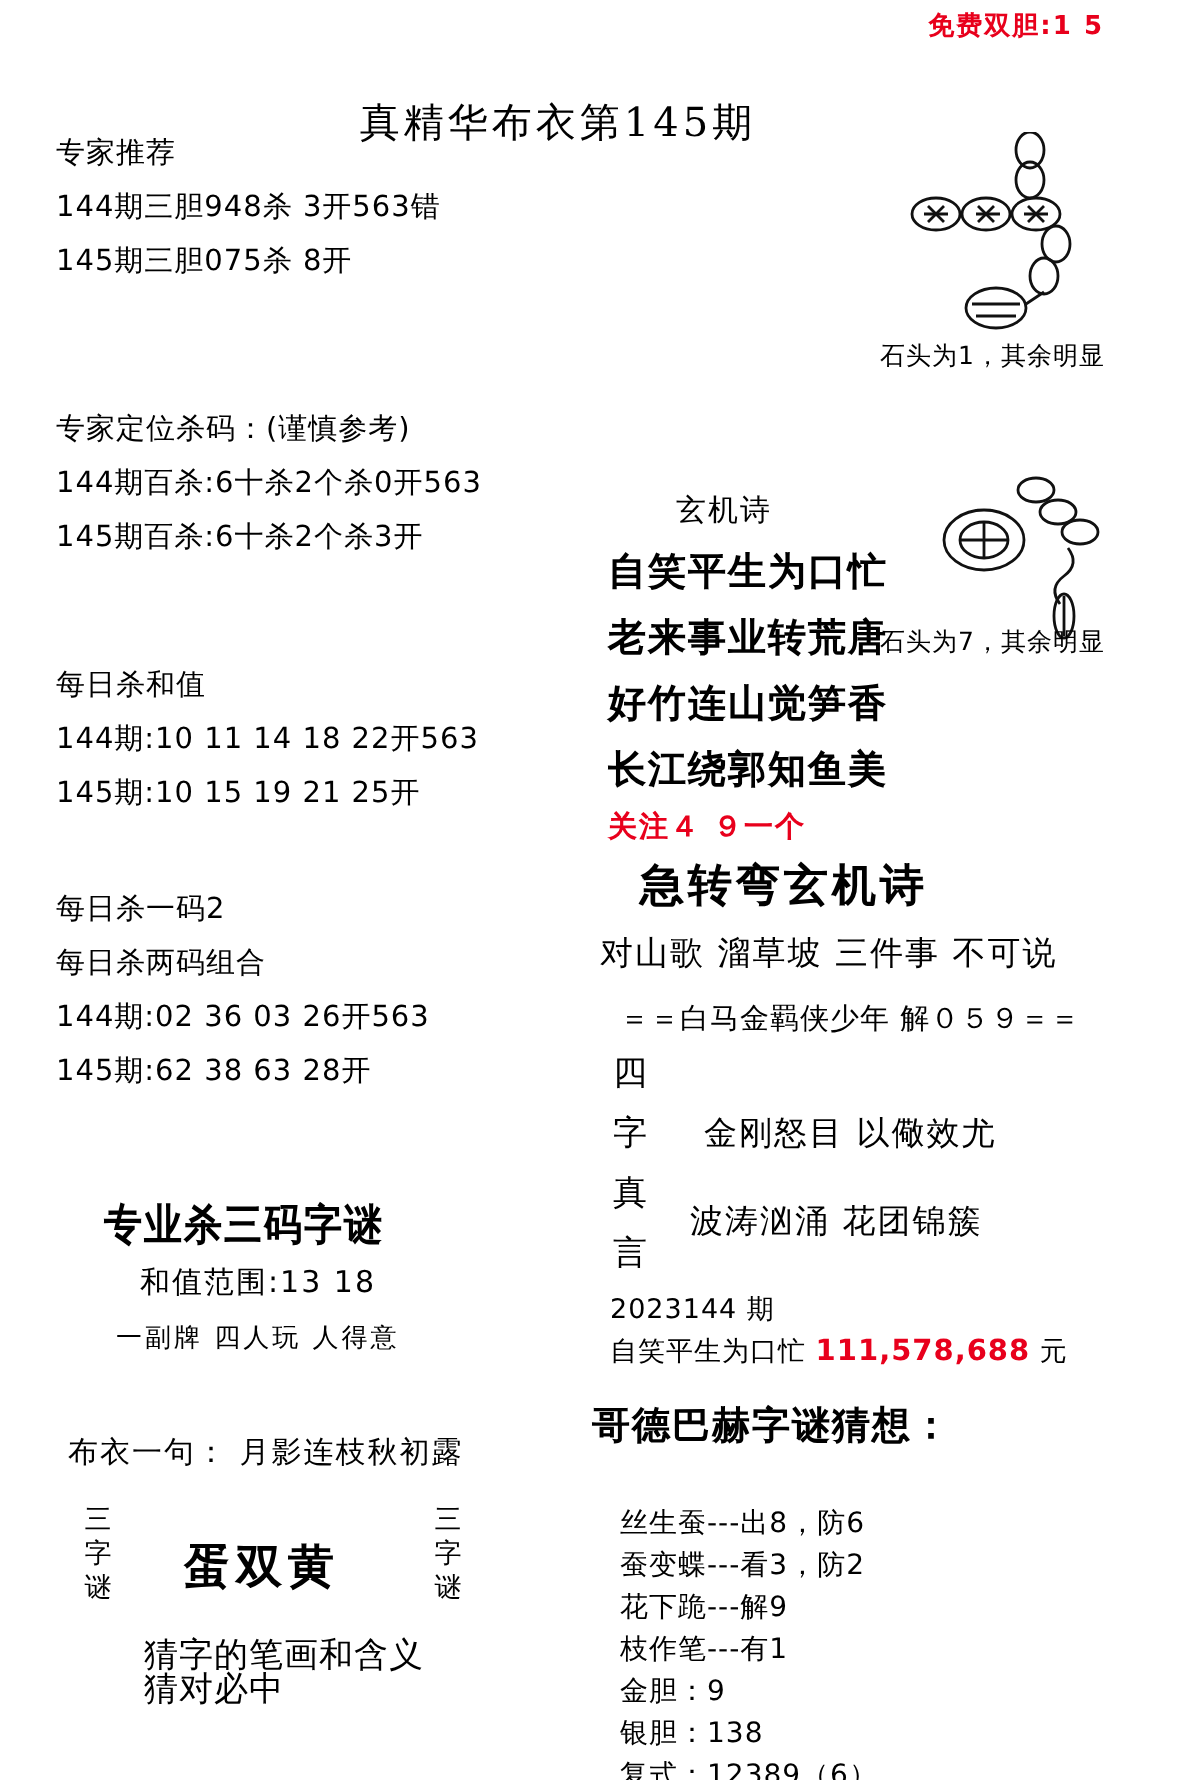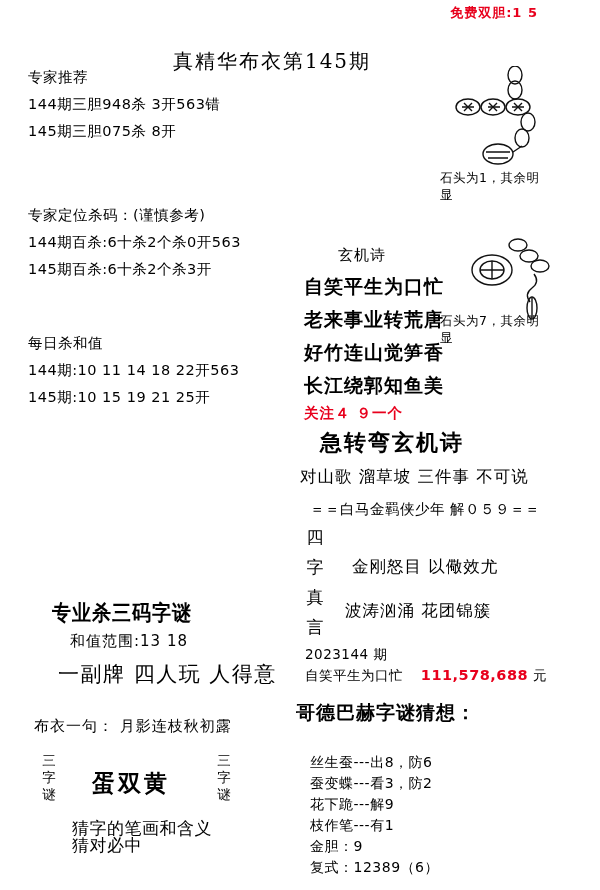--- a/index.html
+++ b/index.html
@@ -12,20 +12,21 @@
     background: #ffffff;
     font-family: "DejaVu Sans", "Liberation Sans", sans-serif;
     color: #000;
     position: relative;
     overflow: hidden;
   }
   .page {
     position: relative;
     width: 544px;
     height: 890px;
+    padding-left: 14px;
   }
   .abs { position: absolute; }
 
   
   .topnote {
     right: 6px; top: 4px;
     color: #e8001c;
     font-size: 13px;
     font-weight: bold;
     letter-spacing: 1px;
@@ -58,21 +59,21 @@
     letter-spacing: 1px;
     transform: scaleY(1.12);
   }
   .riddle-range {
     left: 70px; top: 632px;
     font-size: 15px;
     letter-spacing: 1px;
   }
   .riddle-line2 {
     left: 58px; top: 660px;
-    font-size: 21px;
+    font-size: 13px;
     letter-spacing: 1.5px;
   }
   .riddle-line3 {
     left: 34px; top: 717px;
     font-size: 15px;
     letter-spacing: 1px;
   }
 
   
   .sanzimi {
@@ -143,21 +144,21 @@
     line-height: 30px;
     width: 20px;
     text-align: center;
     letter-spacing: 0;
   }
   .sizi-l1 { left: 352px; top: 556px; font-size: 16.5px; letter-spacing: 1px; text-align: center; }
   .sizi-l2 { left: 345px; top: 600px; font-size: 16.5px; letter-spacing: 1px; }
 
   .period { left: 305px; top: 646px; font-size: 13.5px; letter-spacing: 0.5px; }
   .sales { left: 305px; top: 667px; font-size: 13.5px; letter-spacing: 0.5px; }
-  .sales .amount { color: #e8001c; font-weight: bold; font-size: 14.5px; margin-left: 13px; }
+  .sales .amount { color: #e8001c; font-weight: bold; font-size: 14.5px; }
 
   .gold-title {
     left: 296px; top: 700px;
     font-size: 19px;
     font-weight: bold;
     letter-spacing: 1px;
     font-family: "DejaVu Serif", "Liberation Serif", serif;
   }
   .gold-list {
     left: 310px; top: 732px;
@@ -199,20 +200,26 @@
     <div>144期百杀:6十杀2个杀0开563</div>
     <div>145期百杀:6十杀2个杀3开</div>
   </div>
 
   <div class="abs lblock" id="daily-sum">
     <div class="hd">每日杀和值</div>
     <div>144期:10 11 14 18 22开563</div>
     <div>145期:10 15 19 21 25开</div>
   </div>
 
+  <div class="abs lblock" id="daily-code">
+    <div class="hd">每日杀一码2</div>
+    <div class="hd">每日杀两码组合</div>
+    <div>144期:02 36 03 26开563</div>
+    <div>145期:62 38 63 28开</div>
+  </div>
 
   <div class="abs riddle-title">专业杀三码字谜</div>
   <div class="abs riddle-range">和值范围:13 18</div>
   <div class="abs riddle-line2">一副牌 四人玩 人得意</div>
   <div class="abs riddle-line3">布衣一句： 月影连枝秋初露</div>
 
   <div class="abs sanzimi" id="sanzimi-left">三字谜</div>
   <div class="abs sanzimi" id="sanzimi-right">三字谜</div>
   <div class="abs eggword">蛋双黄</div>
   <div class="abs guess">
@@ -243,20 +250,21 @@
     <span>元</span>
   </div>
 
   <div class="abs gold-title">哥德巴赫字谜猜想：</div>
   <div class="abs gold-list">
     <div>丝生蚕---出8，防6</div>
     <div>蚕变蝶---看3，防2</div>
     <div>花下跪---解9</div>
     <div>枝作笔---有1</div>
     <div>金胆：9</div>
+    <div>银胆：138</div>
     <div>复式：12389（6）</div>
   </div>
 
   <div class="abs fig" id="fig-top">
     <svg width="110" height="105" viewBox="0 0 110 105" fill="none" stroke="#111" stroke-width="1.4">
 
       <ellipse cx="63" cy="9" rx="7" ry="9"></ellipse>
       <ellipse cx="63" cy="24" rx="7" ry="9"></ellipse>
 
       <ellipse cx="16" cy="41" rx="12" ry="8"></ellipse>

